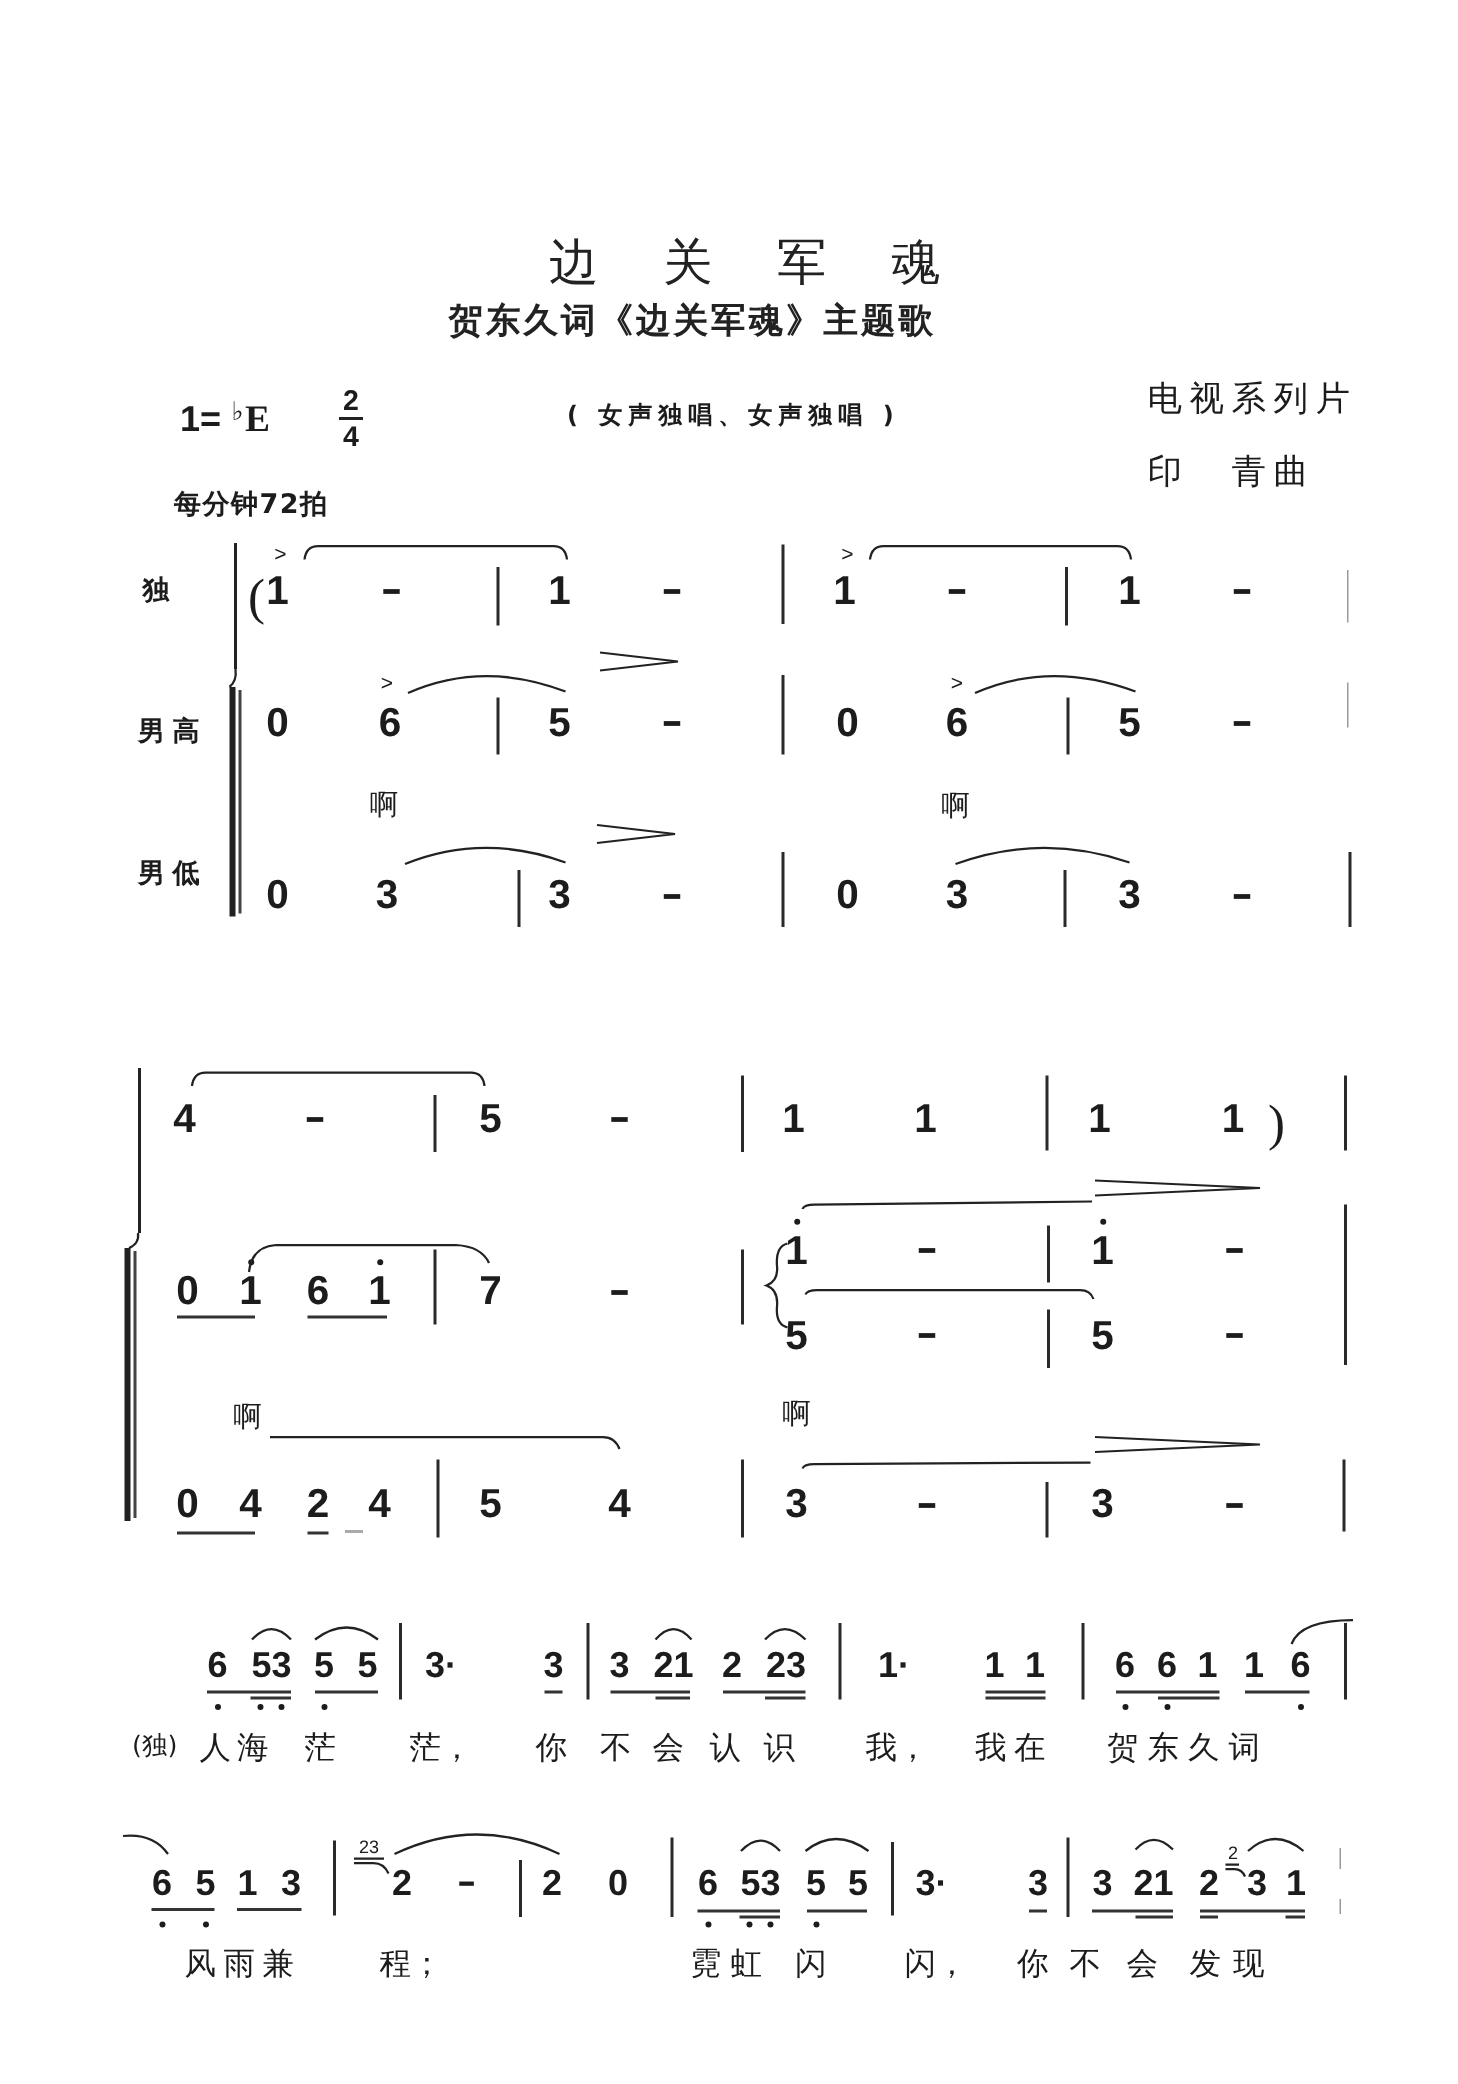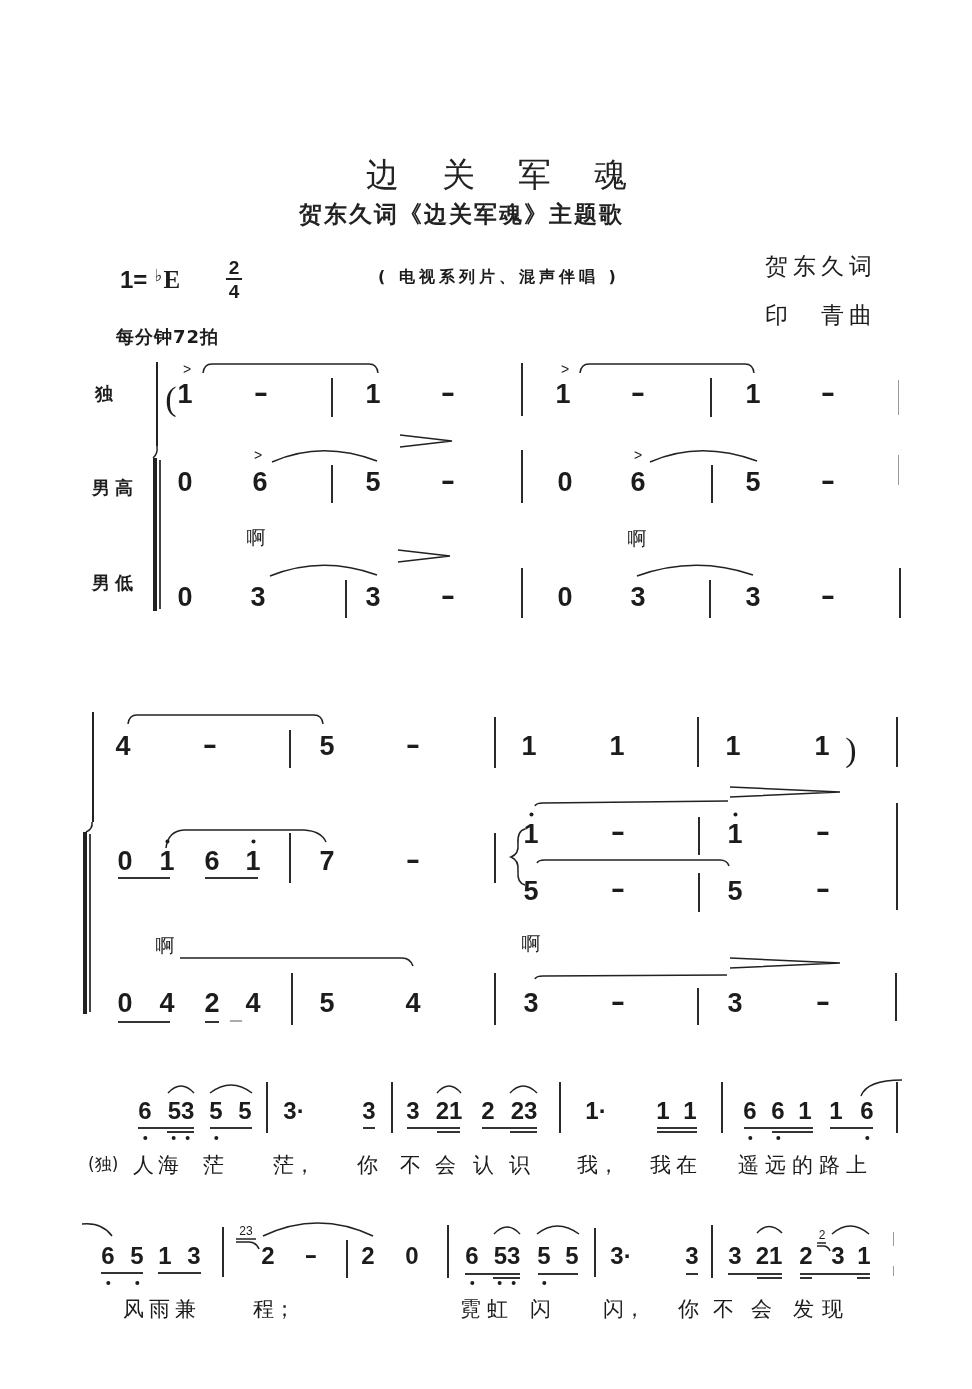--- a/index.html
+++ b/index.html
@@ -48,22 +48,22 @@
 
 <div class="a key" style="left:120px;top:267px">
   <span>1=</span><span class="flat">♭</span><span class="keynote">E</span>
 </div>
 <div class="a timesig" style="left:226px;top:258px">
   <div>2</div>
   <div class="frac-line"></div>
   <div>4</div>
 </div>
 
-<div class="a perf" style="left:378px;top:267px">( 电视系列片、混声伴唱 )</div>
-<div class="a credit" style="left:765px;top:254px">贺东久词</div>
+<div class="a perf" style="left:378px;top:267px">( 女声独唱、女声独唱 )</div>
+<div class="a credit" style="left:765px;top:254px">电视系列片</div>
 <div class="a credit" style="left:765px;top:303px">印　青曲</div>
 <div class="a tempo" style="left:116px;top:327px">每分钟72拍</div>
 
 <div class="a label" style="left:95px;top:384px">独</div>
 <div class="a label" style="left:92px;top:478px">男高</div>
 <div class="a label" style="left:92px;top:573px">男低</div>
 
 <div class="sysline" style="left:156px;top:362px;height:84px"></div>
 <div class="bracket" style="left:153px;top:458px;height:153px"></div>
 
@@ -214,21 +214,21 @@
 
 <span class="lyr" style="left:88px;top:1156px;font-size:17px">(独)</span>
 <span class="lyr" style="left:133px;top:1155px;letter-spacing:4px">人海</span>
 <span class="lyr" style="left:203px;top:1155px">茫</span>
 <span class="lyr" style="left:273px;top:1155px">茫，</span>
 <span class="lyr" style="left:357px;top:1155px">你</span>
 <span class="lyr" style="left:400px;top:1155px;letter-spacing:14px">不会</span>
 <span class="lyr" style="left:473px;top:1155px;letter-spacing:15px">认识</span>
 <span class="lyr" style="left:577px;top:1155px">我，</span>
 <span class="lyr" style="left:650px;top:1155px;letter-spacing:5px">我在</span>
-<span class="lyr" style="left:738px;top:1155px;letter-spacing:6px">遥远的路上</span>
+<span class="lyr" style="left:738px;top:1155px;letter-spacing:6px">贺东久词</span>
 
 <span class="n sm lo" style="left:108px;top:1256px">6</span>
 <span class="n sm lo" style="left:137px;top:1256px">5</span>
 <div class="ul" style="left:101px;top:1272px;width:42px"></div>
 <span class="n sm" style="left:165px;top:1256px">1</span>
 <span class="n sm" style="left:194px;top:1256px">3</span>
 <div class="ul" style="left:158px;top:1272px;width:43px"></div>
 <div class="bar" style="left:222px;top:1227px;height:50px"></div>
 <span class="n gr" style="left:246px;top:1231px">23</span>
 <span class="n sm" style="left:268px;top:1256px">2</span>

